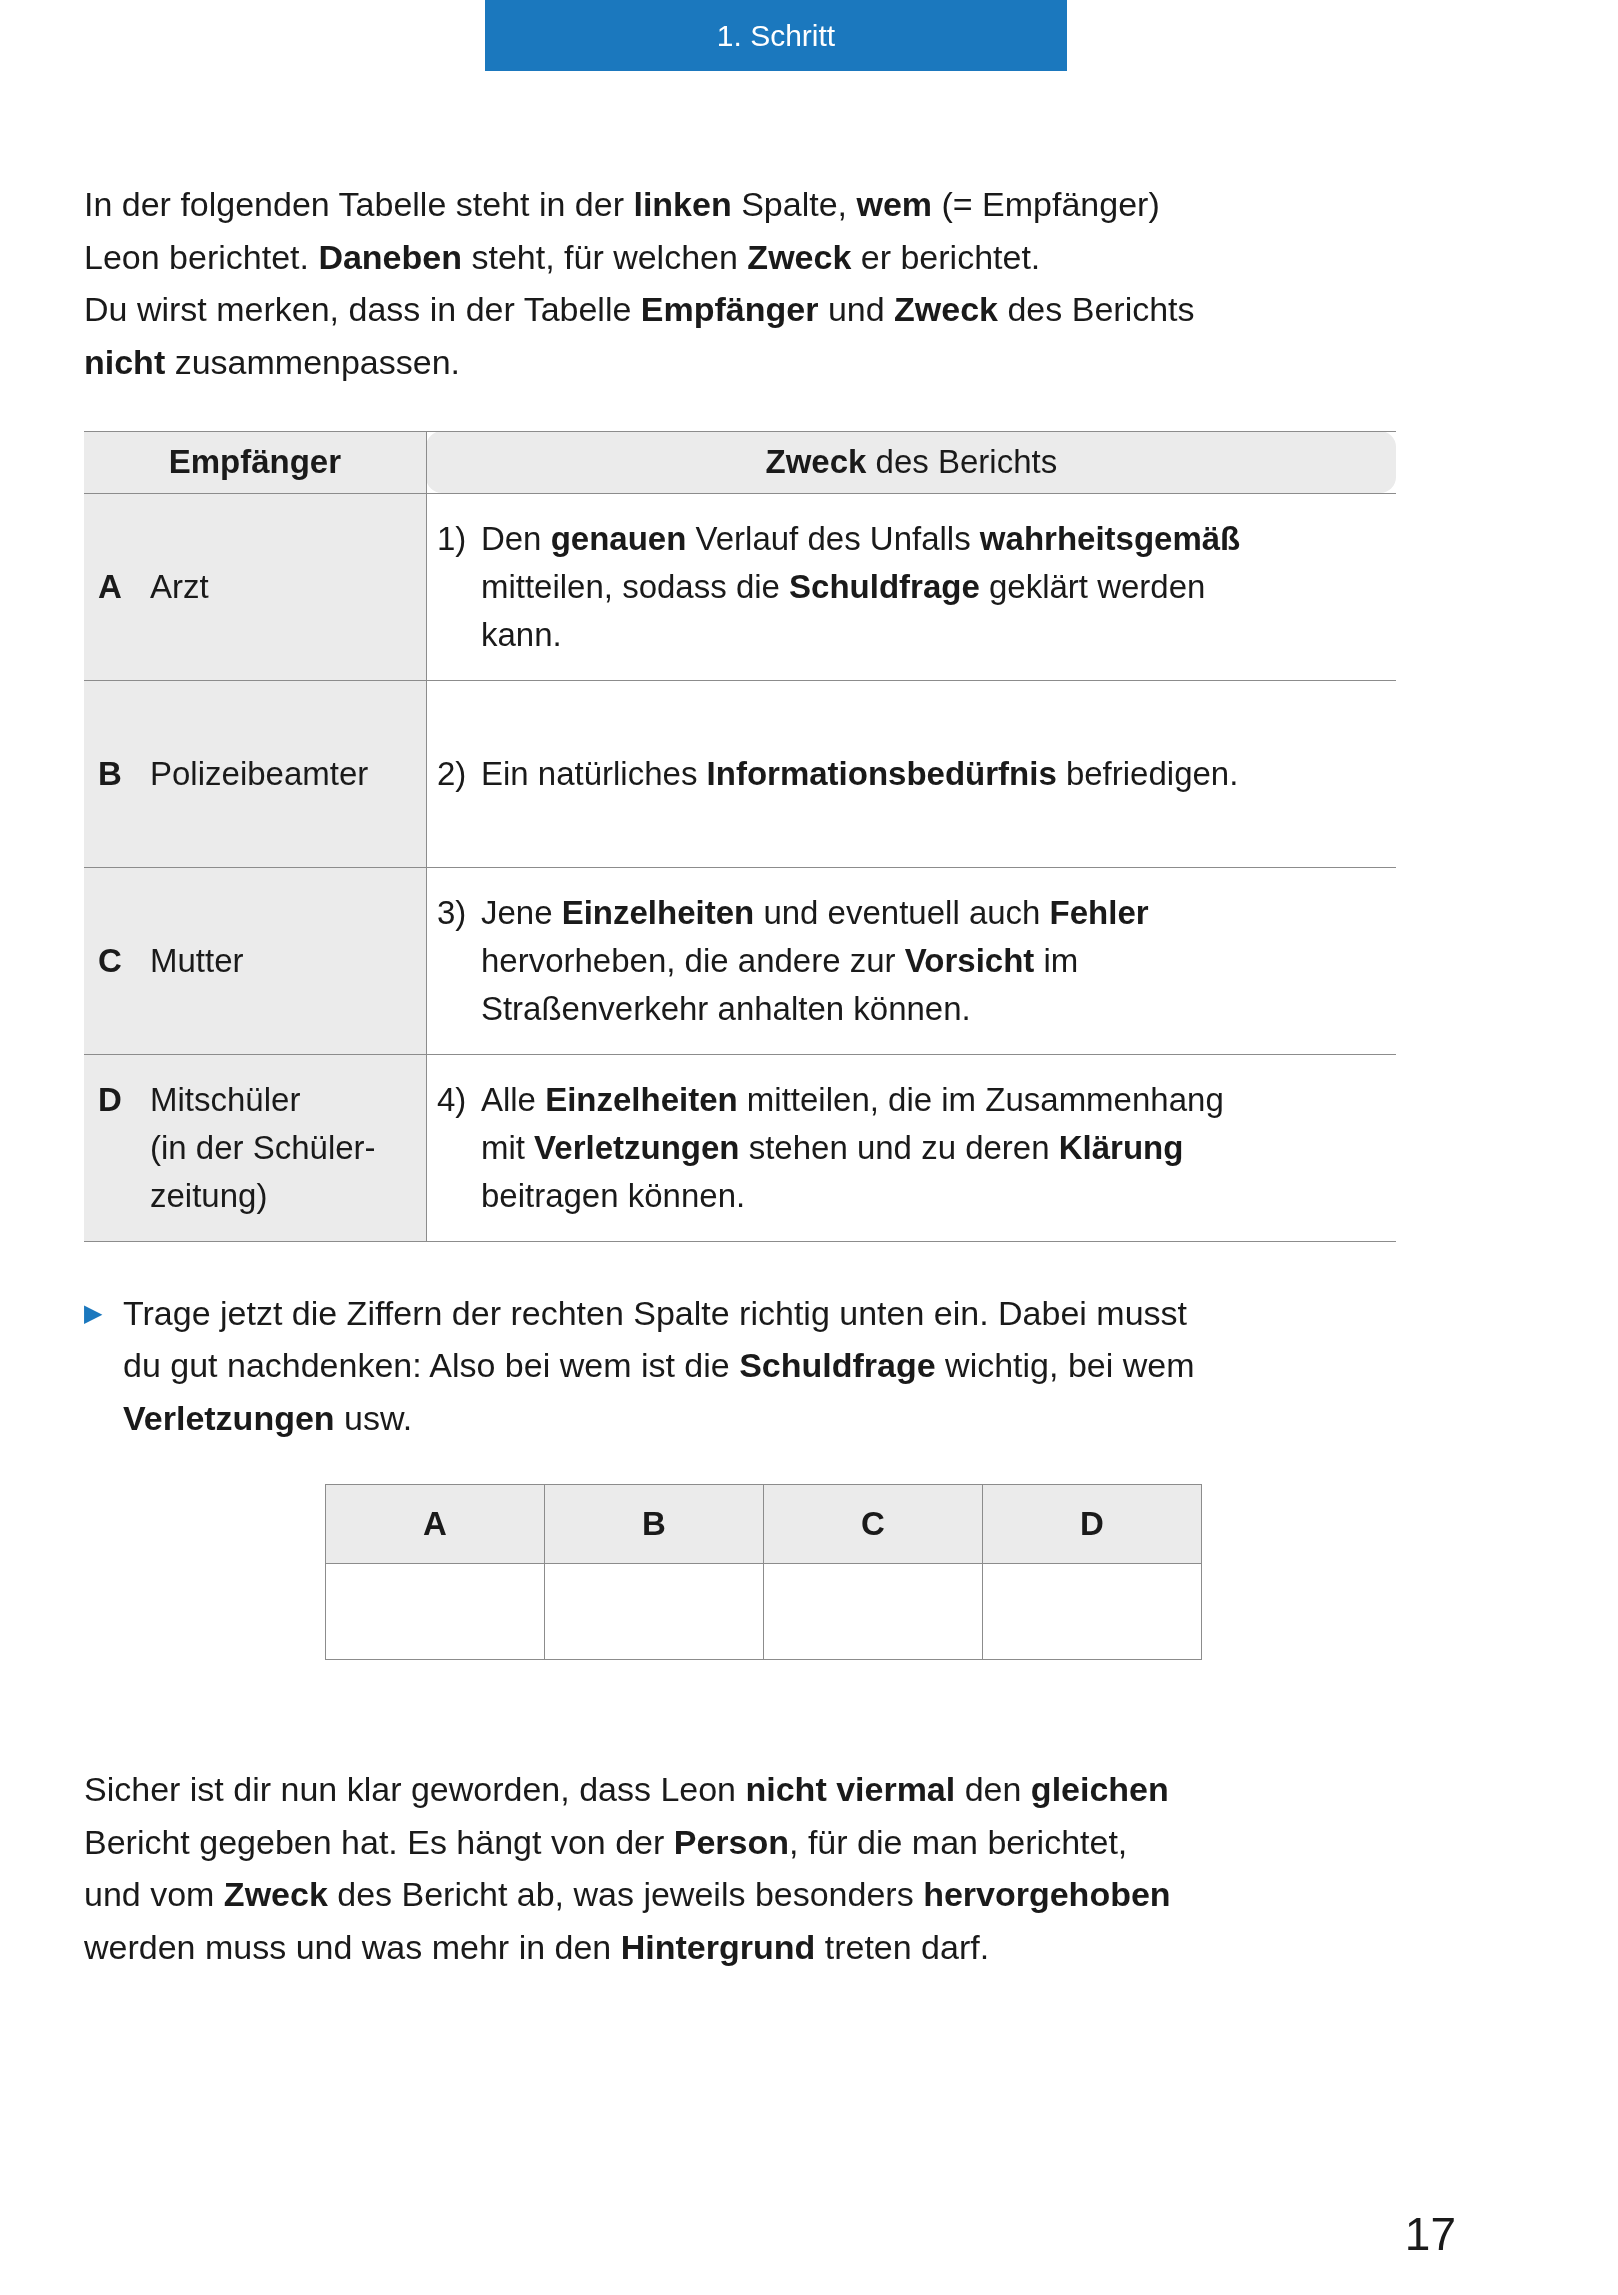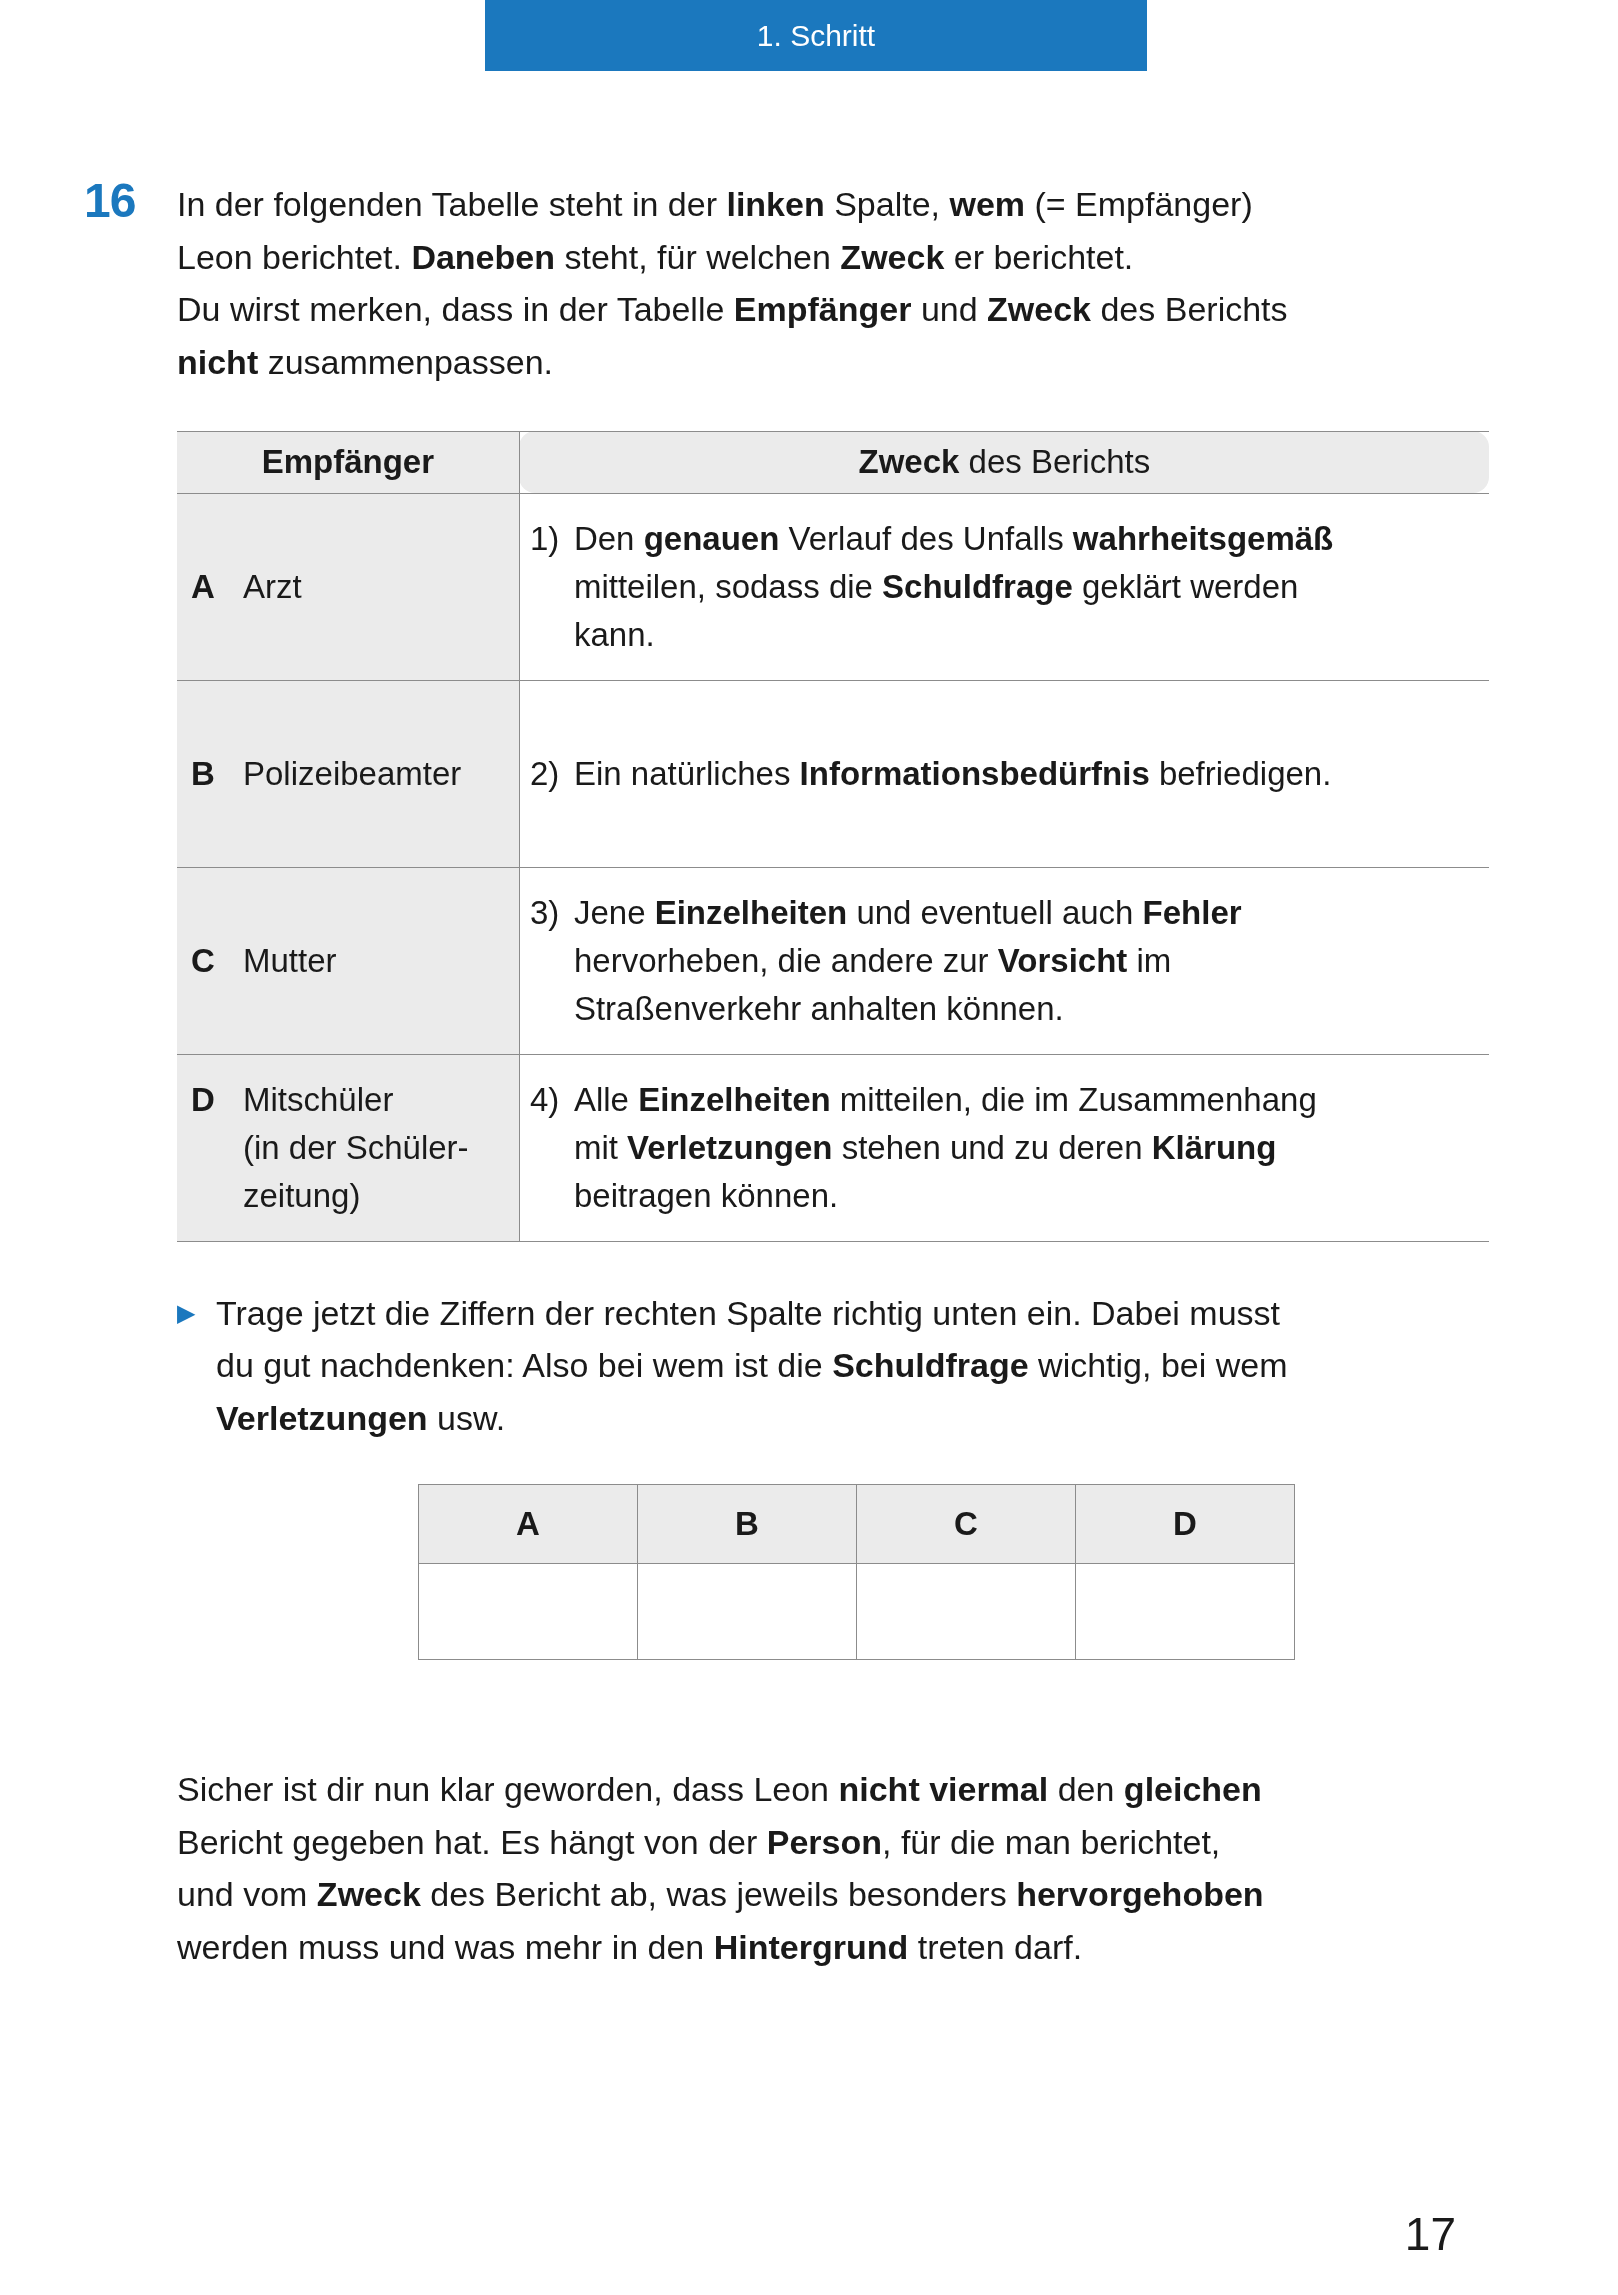--- a/index.html
+++ b/index.html
@@ -13,21 +13,21 @@
   .page {
     position: relative;
     width: 1618px;
     height: 2295px;
     background: #ffffff;
     font-family: "Liberation Sans", sans-serif;
     color: var(--text);
     overflow: hidden;
   }
   .header-tab {
-    width: 662px;
+    width: 582px;
     height: 71px;
     margin-left: 485px;
     background: var(--accent);
     color: #ffffff;
     font-size: 30px;
     display: flex;
     align-items: center;
     justify-content: center;
   }
   .exercise {
@@ -143,23 +143,20 @@
 </head>
 <body>
 
 <div class="page">
 
   <div class="header-tab">
     <span>1. Schritt</span>
   </div>
 
   <div class="exercise">
-    <div class="ex-num-col">
-      <span class="ex-num">16</span>
-    </div>
 
     <div class="ex-body">
 
       <p class="intro"><span>In der folgenden Tabelle steht in der </span><span class="b">linken</span><span> Spalte, </span><span class="b">wem</span><span> (= Empfänger)
 Leon berichtet. </span><span class="b">Daneben</span><span> steht, für welchen </span><span class="b">Zweck</span><span> er berichtet.
 Du wirst merken, dass in der Tabelle </span><span class="b">Empfänger</span><span> und </span><span class="b">Zweck</span><span> des Berichts
 </span><span class="b">nicht</span><span> zusammenpassen.</span></p>
 
       <table class="main-table">
         <tbody>

